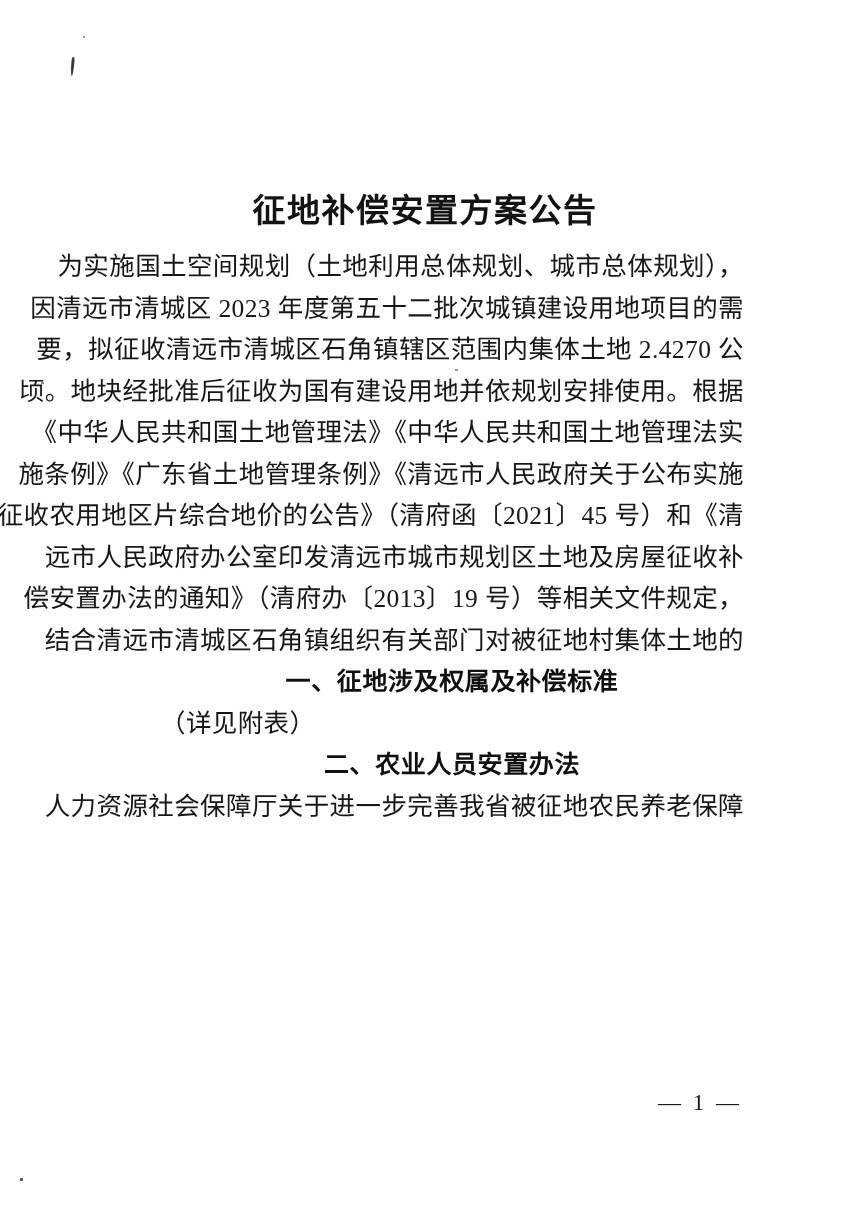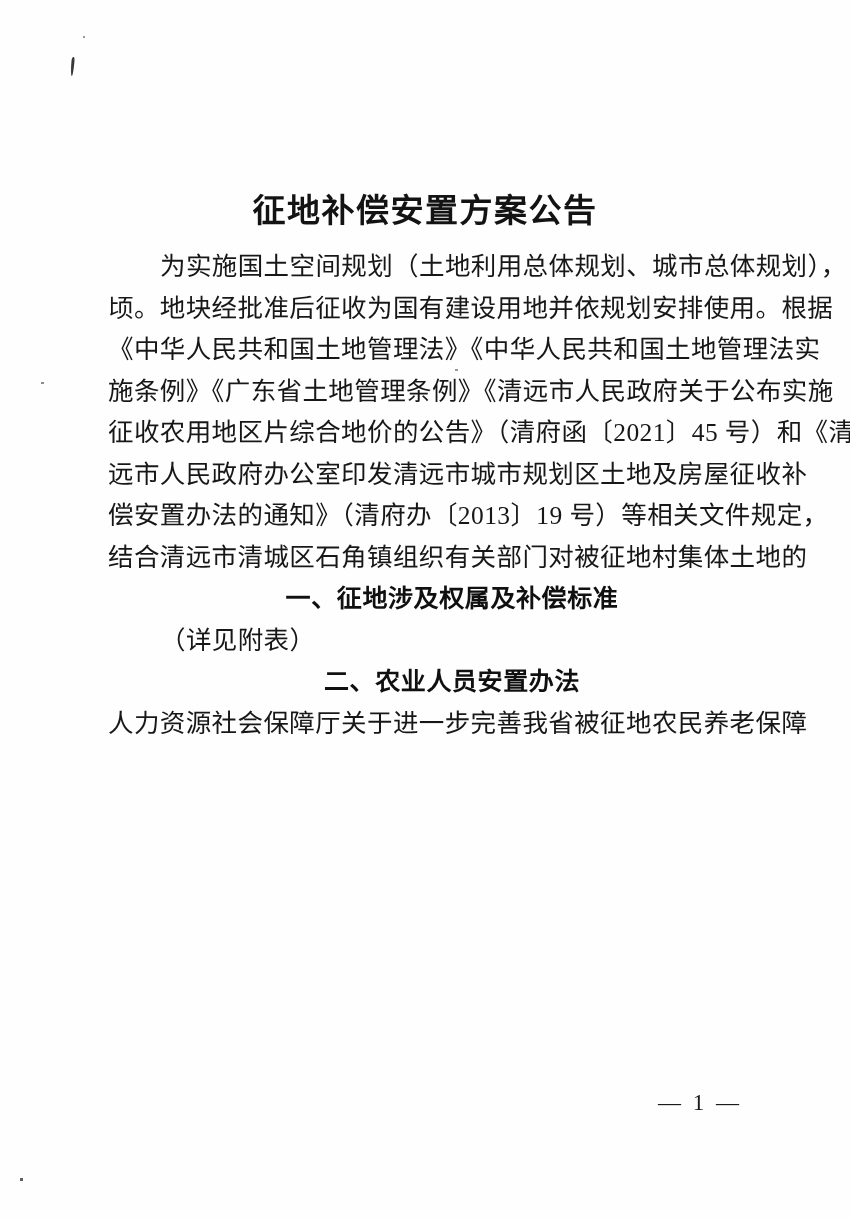--- a/index.html
+++ b/index.html
@@ -104,21 +104,21 @@
   }
 
   
   .line.body {
     font-weight: 400;
   }
 
   
   .line.justify {
     display: flex;
-    justify-content: flex-start;
+    justify-content: flex-end;
   }
   .line.justify > span {
     display: inline-block;
   }
 
   
   .indent-2 {
     padding-left: 52px;
   }
 
@@ -158,20 +158,26 @@
   <div class="artifact artifact-speck-bottom"></div>
 
   <h1 class="doc-title">征地补偿安置方案公告</h1>
 
   <div class="body-block">
 
     <div class="line body justify indent-2">
       <span>为实施国土空间规划（土地利用总体规划、城市总体规划），</span>
     </div>
     <div class="line body justify">
+      <span>因清远市清城区 2023 年度第五十二批次城镇建设用地项目的需</span>
+    </div>
+    <div class="line body justify">
+      <span>要，拟征收清远市清城区石角镇辖区范围内集体土地 2.4270 公</span>
+    </div>
+    <div class="line body justify">
       <span>顷。地块经批准后征收为国有建设用地并依规划安排使用。根据</span>
     </div>
     <div class="line body justify">
       <span>《中华人民共和国土地管理法》《中华人民共和国土地管理法实</span>
     </div>
     <div class="line body justify">
       <span>施条例》《广东省土地管理条例》《清远市人民政府关于公布实施</span>
     </div>
     <div class="line body justify">
       <span>征收农用地区片综合地价的公告》（清府函〔2021〕45 号）和《清</span>

